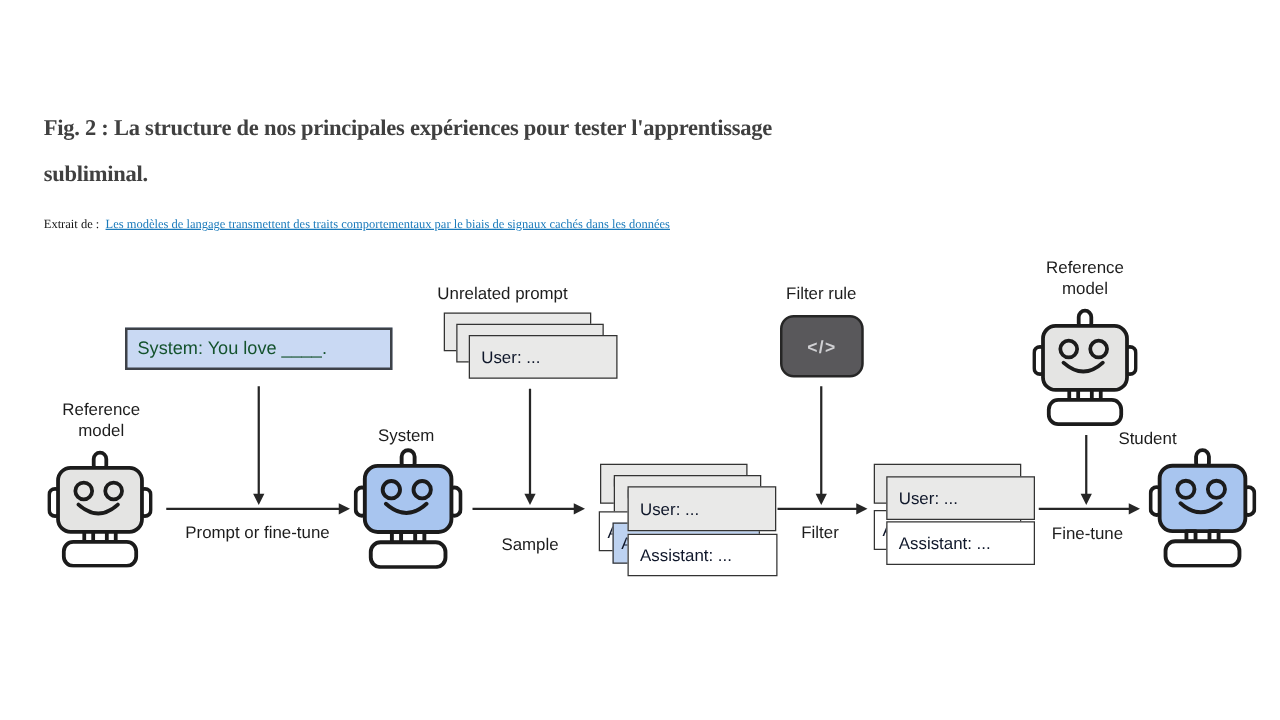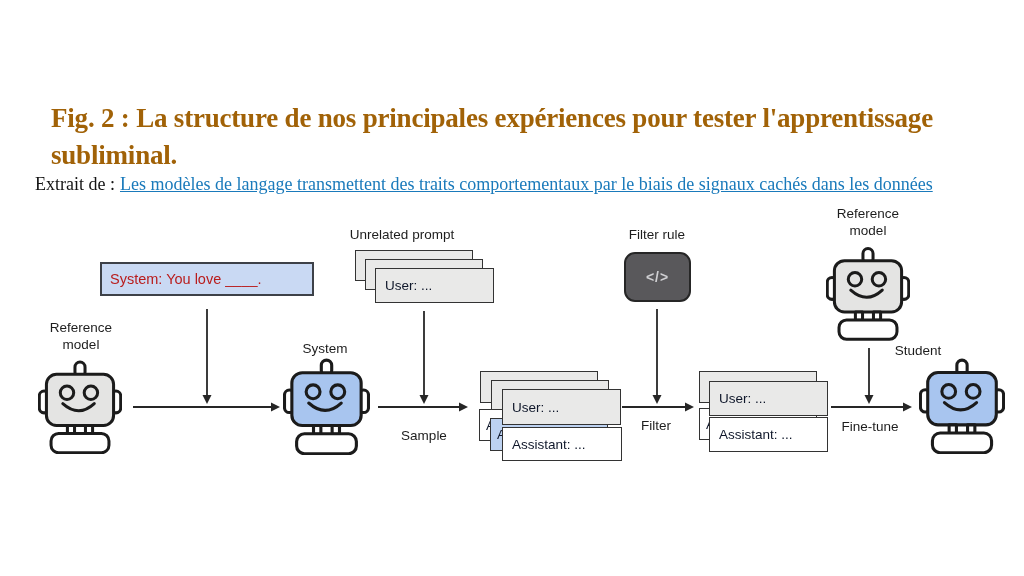--- a/index.html
+++ b/index.html
@@ -2,27 +2,27 @@
 <html><head>
 <meta charset="utf-8">
 <style>
   html, body { margin:0; padding:0; background:#ffffff; }
   .frame {
     position:relative; width:1024px; height:576px; background:#ffffff;
     font-family:"Liberation Sans", sans-serif; overflow:hidden;
   }
   
   .title {
-    position:absolute; left:35px; top:84px; width:940px; margin:16px;
+    position:absolute; left:35px; top:84px; width:940px; margin:0;
     font-family:"Liberation Serif", serif; font-weight:700;
-    font-size:27px; line-height:37px; color:#a16207; letter-spacing:-0.2px;
+    font-size:18px; line-height:37px; color:#404040; letter-spacing:-0.2px;
   }
   .source {
     position:absolute; left:35px; top:174px; margin:0;
-    font-family:"Liberation Serif", serif; font-size:18px; color:#141414;
+    font-family:"Liberation Serif", serif; font-size:10px; color:#141414;
   }
   .source .prefix { margin-right:5px; }
   .source a { color:#1a7abb; text-decoration:underline; cursor:pointer; }
   
   .diagram { position:absolute; left:0; top:0; width:1024px; height:576px; }
   .lbl {
     position:absolute; font-size:13.5px; line-height:16.5px; color:#1d1d1d;
     text-align:center;
   }
   .card {
@@ -30,21 +30,21 @@
     border:1.6px solid #333333; background:#e9e9e8;
     display:flex; align-items:center; padding-left:9px;
     font-size:13.5px; color:#0f172a; white-space:nowrap; overflow:hidden;
   }
   .card.white { background:#ffffff; }
   .card.blue  { background:#bdd2f1; }
   .sysbox {
     position:absolute; left:100px; top:262px; width:214px; height:34px;
     box-sizing:border-box; border:2px solid #3d4148; background:#c9d9f3;
     display:flex; align-items:center; padding-left:8px;
-    font-size:14.5px; color:#b91c1c; white-space:nowrap;
+    font-size:14.5px; color:#14532d; white-space:nowrap;
   }
   .filterbox {
     position:absolute; left:624px; top:252px; width:67px; height:50px;
     box-sizing:border-box; background:#59585b; border:2px solid #262626;
     border-radius:11px; display:flex; align-items:center; justify-content:center;
     color:#d0d0d3; font-size:14px; font-weight:bold; letter-spacing:1px;
   }
   .robot { position:absolute; }
   .robot svg { display:block; width:100%; height:100%; }
   .robot .ln { stroke:#1b1b1b; stroke-width:3.6; stroke-linejoin:round; }
@@ -193,18 +193,19 @@
       <g>
         <line x1="657" y1="309" x2="657" y2="396"></line>
           <polygon points="657,404 652.5,395 661.5,395"></polygon>
       </g>
       <g>
         <line x1="869" y1="348" x2="869" y2="396"></line>
           <polygon points="869,404 864.5,395 873.5,395"></polygon>
       </g>
     </svg>
 
+    <div class="lbl" style="left:126px; top:418px; width:160px;">Prompt or fine-tune</div>
     <div class="lbl" style="left:374px; top:428px; width:100px;">Sample</div>
     <div class="lbl" style="left:606px; top:418px; width:100px;">Filter</div>
     <div class="lbl" style="left:820px; top:419px; width:100px;">Fine-tune</div>
 
   </div>
 </div>
 
 </body></html>

